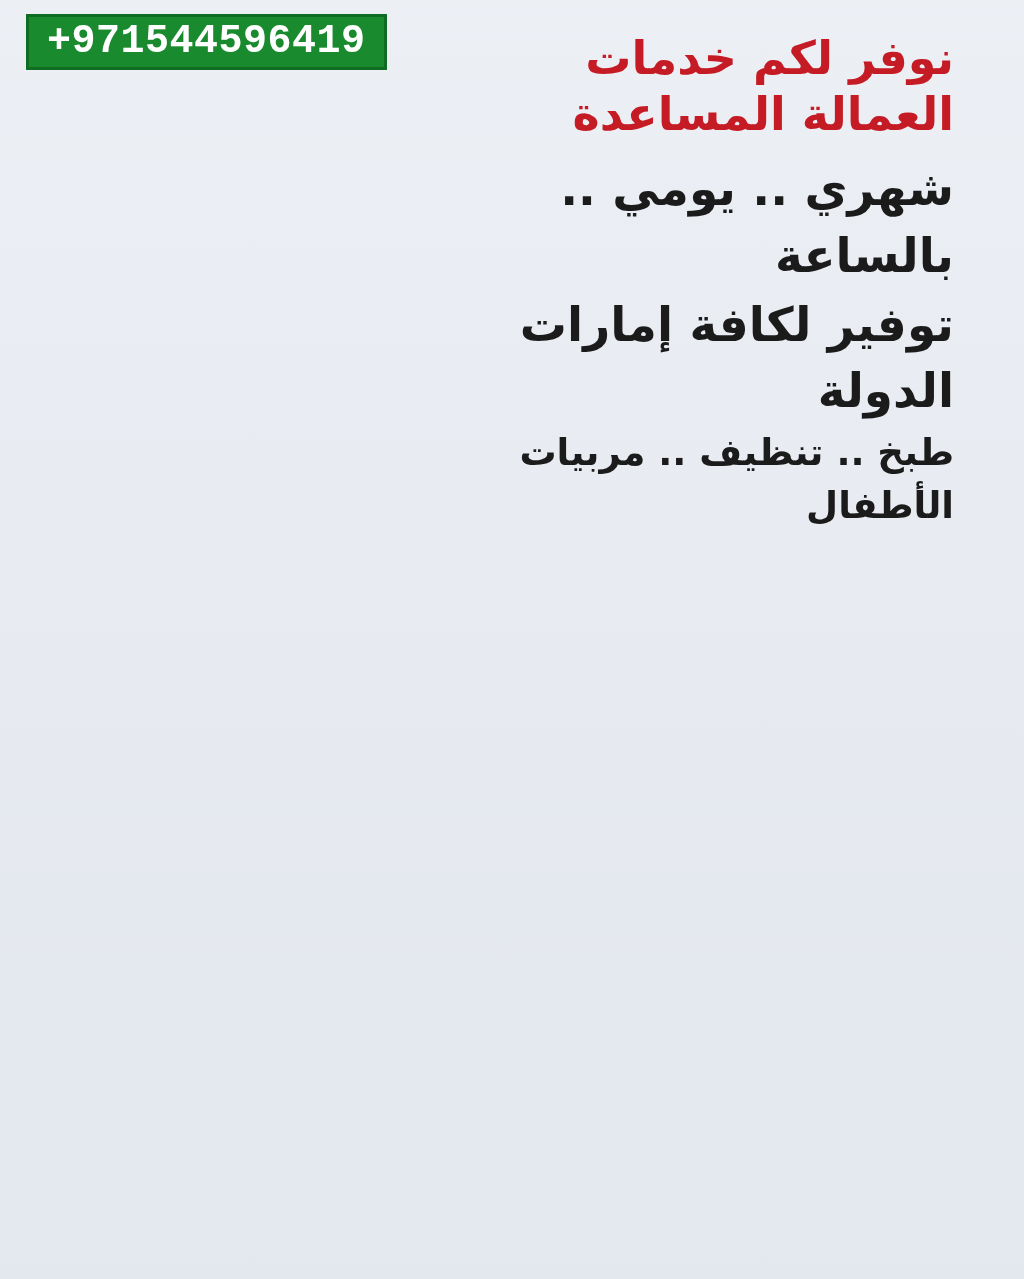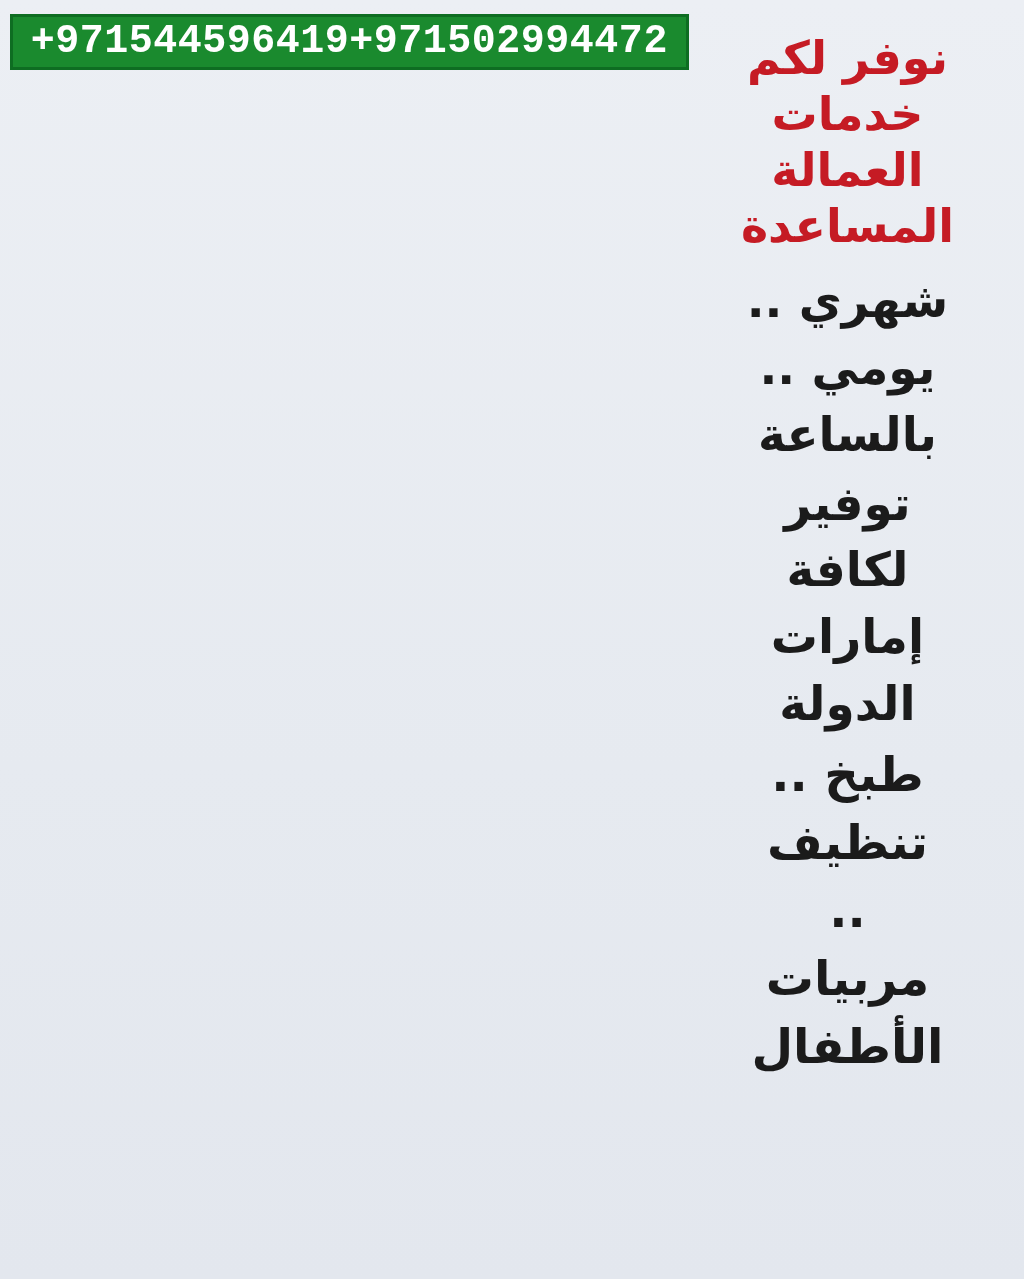--- a/index.html
+++ b/index.html
@@ -326,41 +326,41 @@
     color: #1c1c1c;
     line-height: 1;
     letter-spacing: 0;
     text-shadow: 0 1px 2px rgba(255,255,255,0.55);
   }
 
   
   .text-area {
     flex: 1;
     padding: 14px 26px 0 26px;
-    text-align: center;
+    text-align: right;
   }
 
   .headline {
     color: #c51b24;
     font-size: 46px;
     font-weight: 700;
     line-height: 1.22;
     margin: 16px 0 14px 0;
     letter-spacing: -0.5px;
   }
 
   .line {
     color: #1b1b1b;
     font-weight: 700;
     font-size: 47px;
     line-height: 1.42;
     margin: 2px 0;
     letter-spacing: 0.5px;
   }
-  .line.l3 { font-size: 48px; }
+  .line.l3 { font-size: 37px; }
   .line.l4 { font-size: 37px; }
 
   
   .phone-bar {
     margin: 14px 26px 20px 26px;
     background: #1a8a2e;
     border: 3px solid #0e6d22;
     height: 56px;
     display: flex;
     align-items: center;
@@ -428,17 +428,16 @@
   </div>
 
   <div class="text-area">
     <div class="headline">نوفر لكم خدمات العمالة المساعدة</div>
     <div class="line l1">شهري .. يومي .. بالساعة</div>
     <div class="line l2">توفير لكافة إمارات الدولة</div>
     <div class="line l3">طبخ .. تنظيف .. مربيات الأطفال</div>
   </div>
 
   <div class="phone-bar">
-    <div class="phone">+971502994472</div>
     <div class="phone">+971544596419</div>
   </div>
 
 </div>
 
 </body></html>

